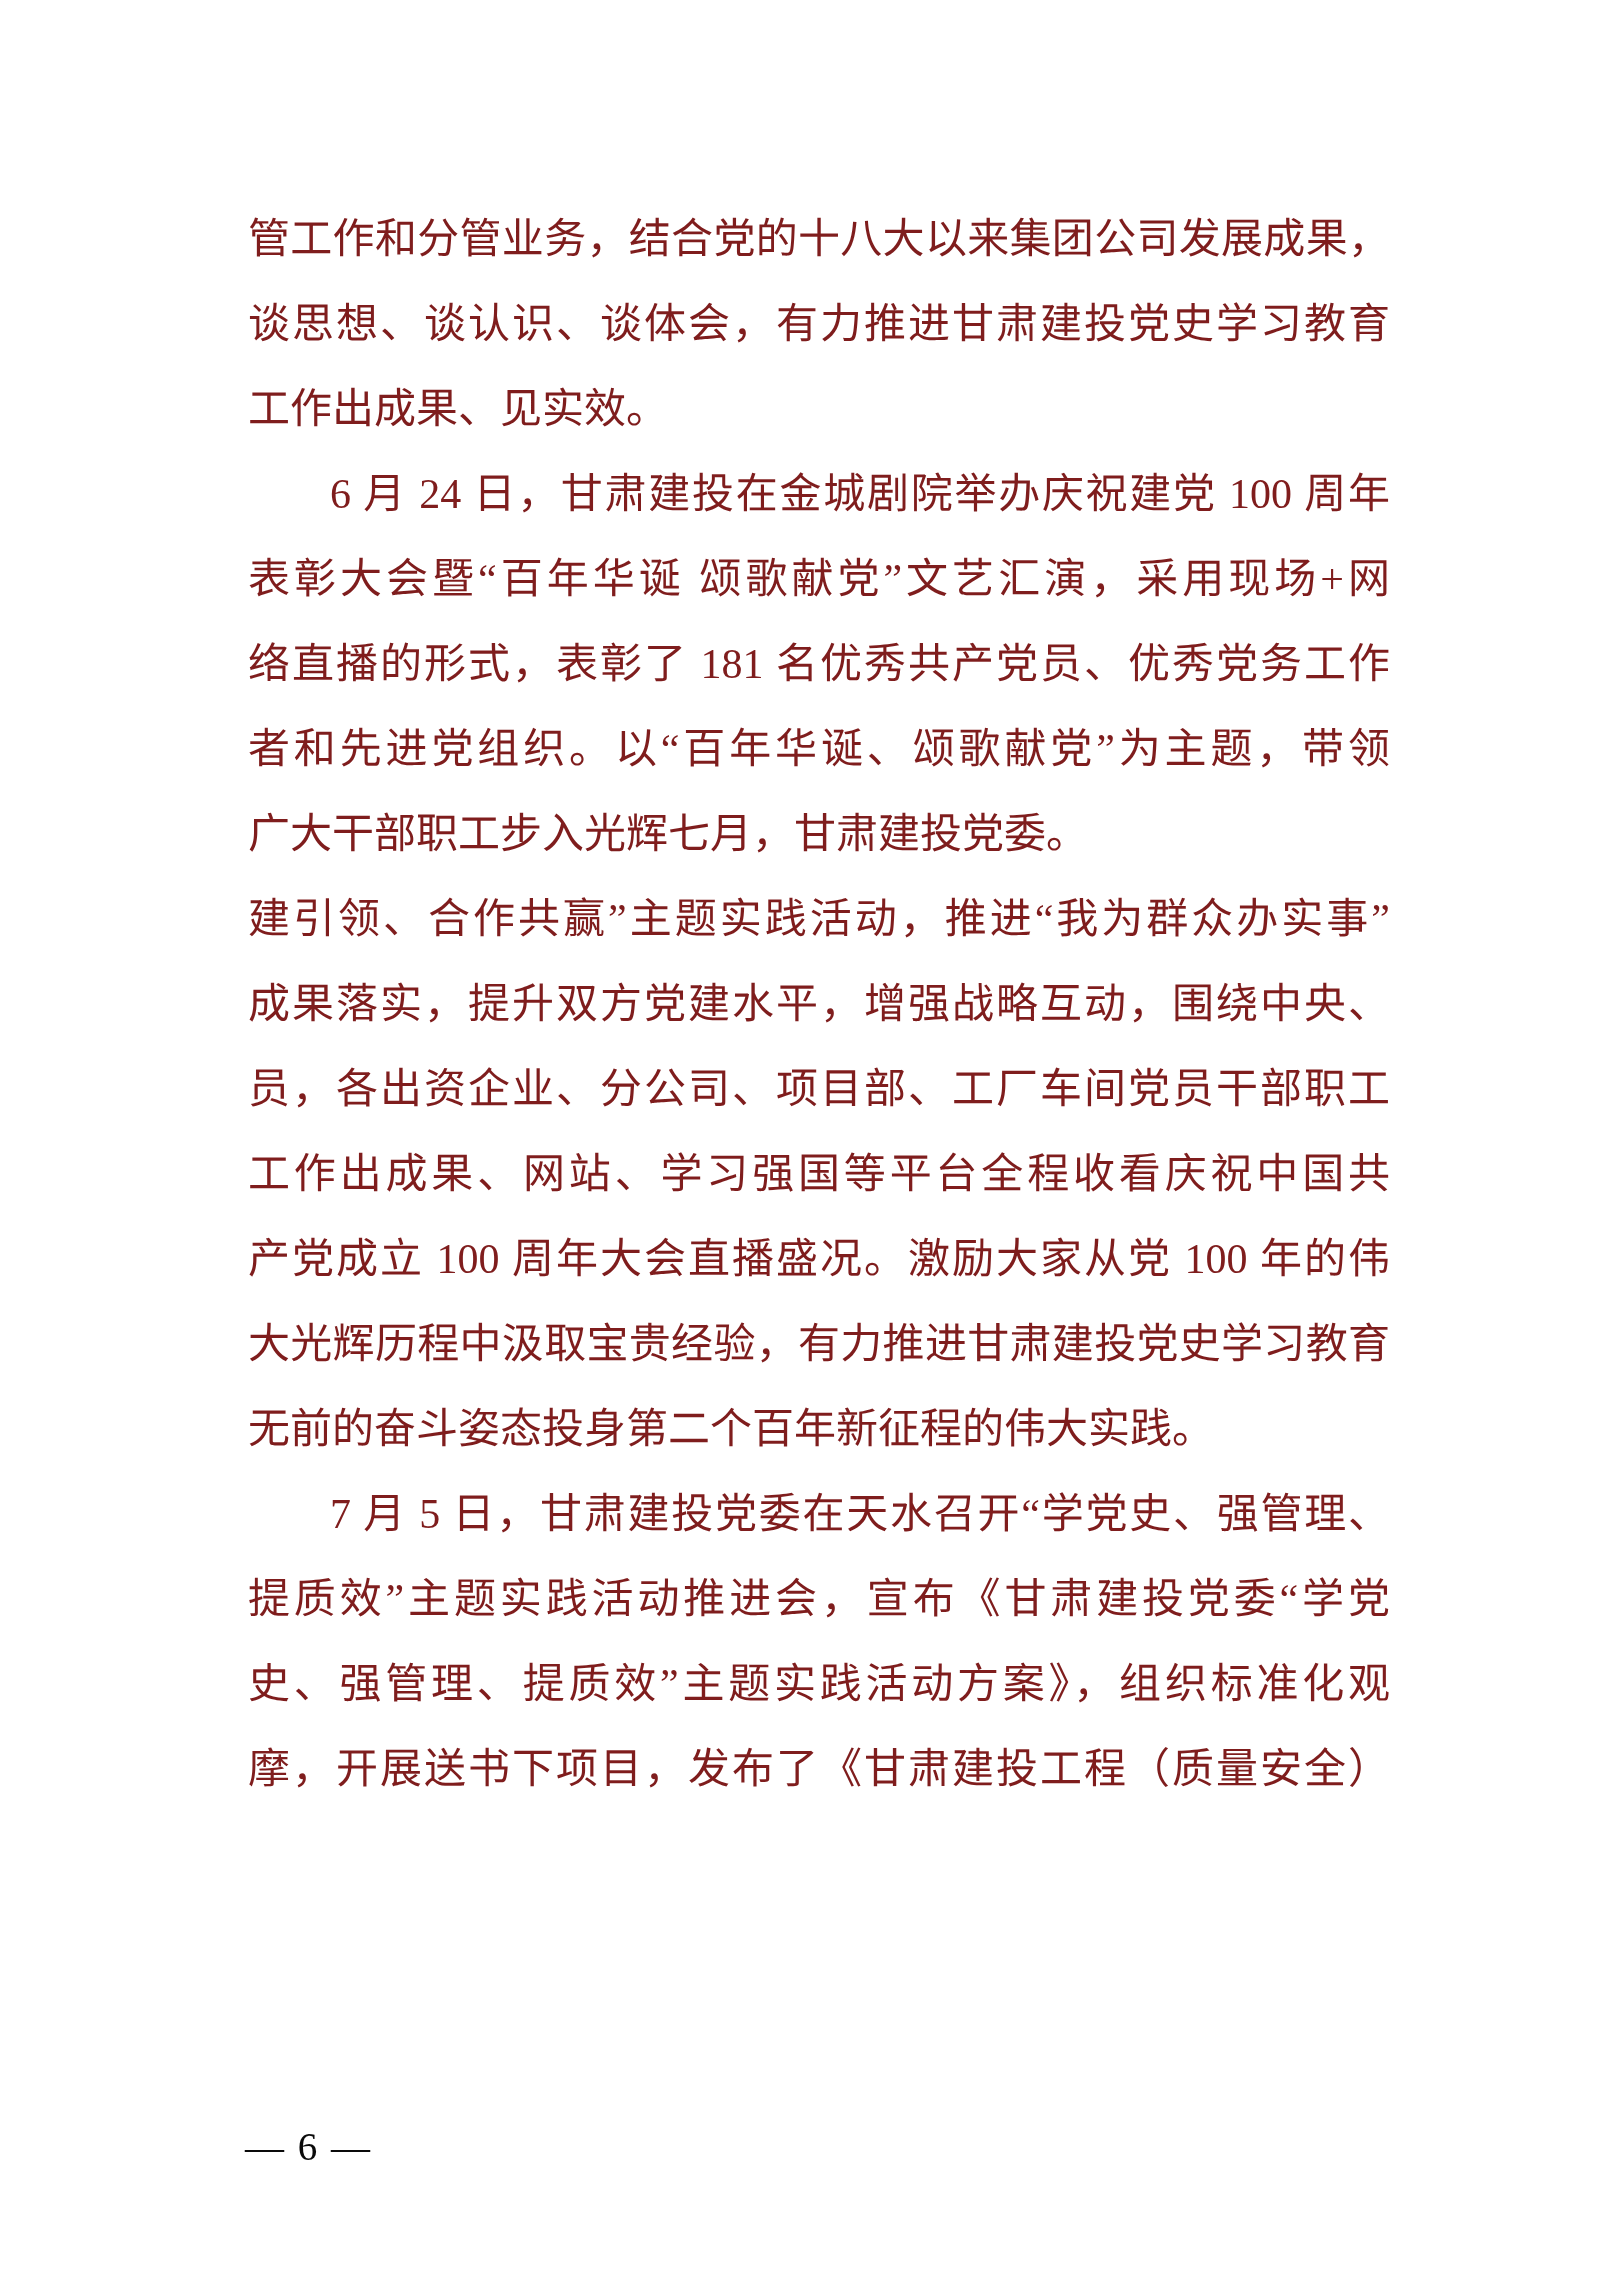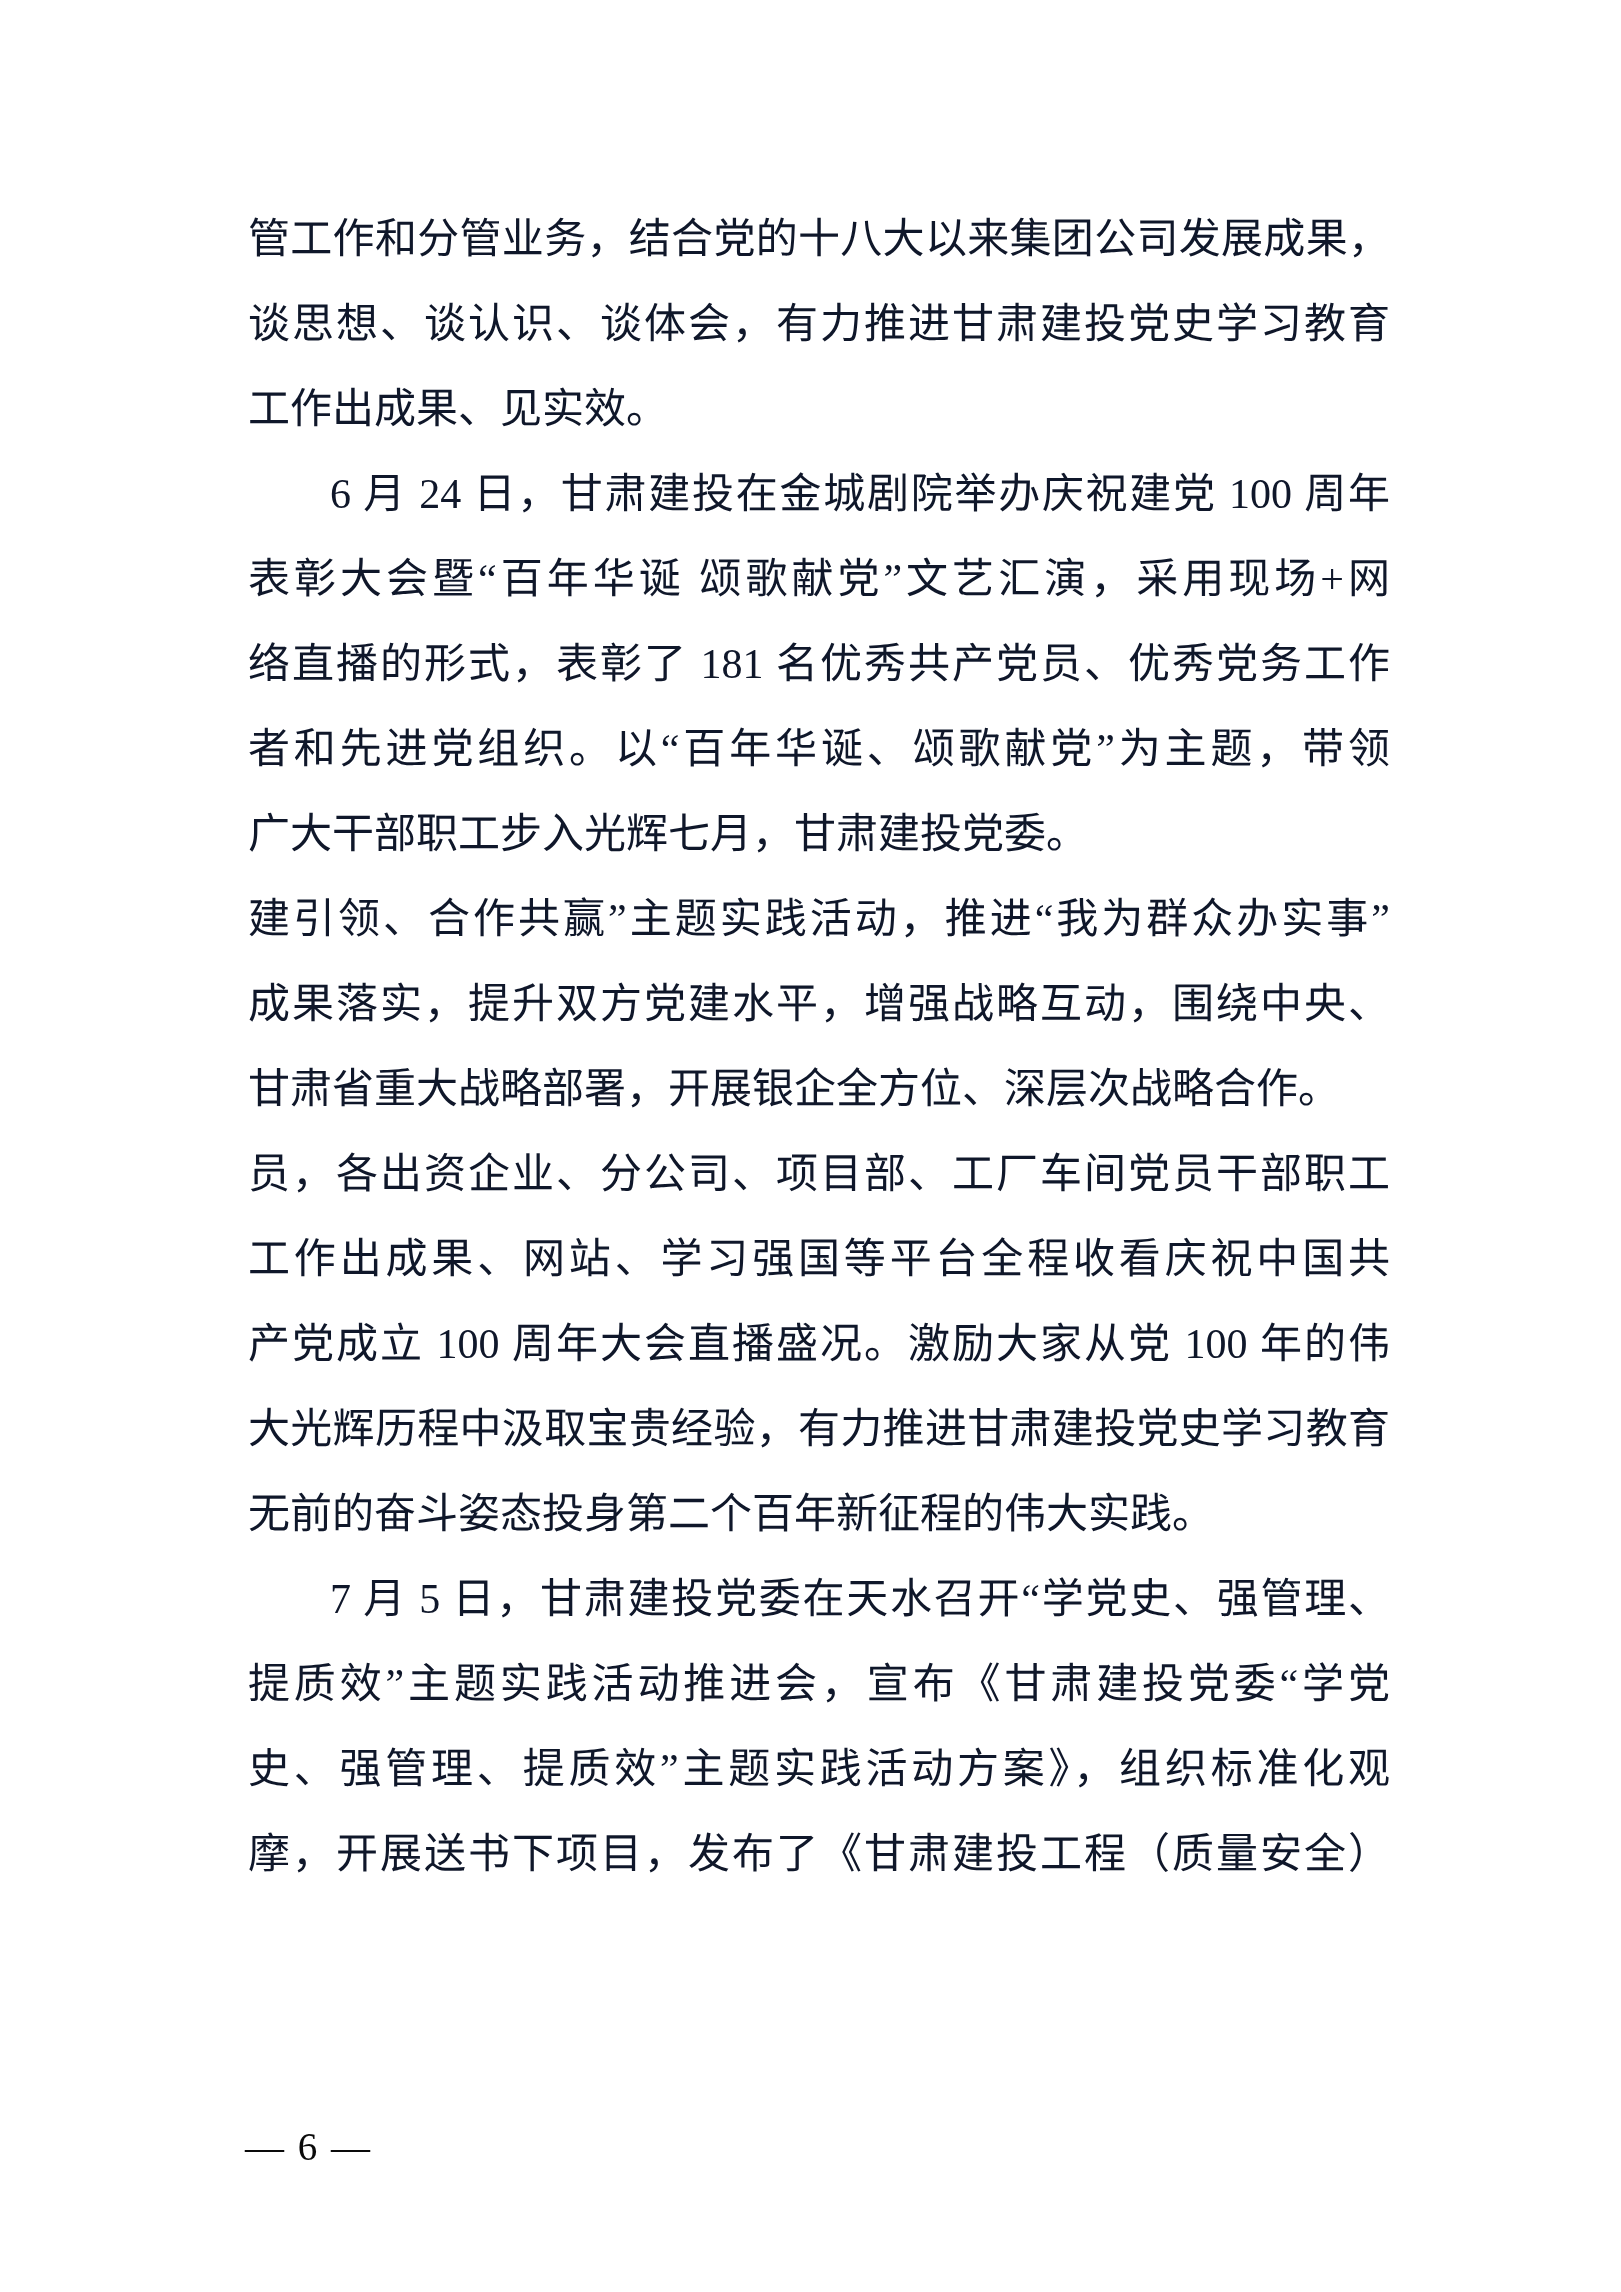--- a/index.html
+++ b/index.html
@@ -21,21 +21,21 @@
     left: 248px;
     top: 197px;
     width: 1142px;
   }
   .line {
     font-size: 42px;
     line-height: 85px;
     height: 85px;
     white-space: normal;
     overflow: visible;
-    color: #0f172a;
+    color: #7f1d1d;
     text-align: left;
   }
   .line.just {
     text-align: justify;
     text-align-last: justify;
     text-justify: inter-character;
   }
   .line.indent {
     text-indent: 82px;
   }
@@ -58,21 +58,20 @@
       <div class="line just">管工作和分管业务，结合党的十八大以来集团公司发展成果，</div>
       <div class="line just">谈思想、谈认识、谈体会，有力推进甘肃建投党史学习教育</div>
       <div class="line">工作出成果、见实效。</div>
       <div class="line just indent">6 月 24 日，甘肃建投在金城剧院举办庆祝建党 100 周年</div>
       <div class="line just">表彰大会暨“百年华诞 颂歌献党”文艺汇演，采用现场+网</div>
       <div class="line just">络直播的形式，表彰了 181 名优秀共产党员、优秀党务工作</div>
       <div class="line just">者和先进党组织。以“百年华诞、颂歌献党”为主题，带领</div>
       <div class="line">广大干部职工步入光辉七月，甘肃建投党委。</div>
       <div class="line just">建引领、合作共赢”主题实践活动，推进“我为群众办实事”</div>
       <div class="line just">成果落实，提升双方党建水平，增强战略互动，围绕中央、</div>
-      <div class="line">甘肃省重大战略部署，开展银企全方位、深层次战略合作。</div>
       <div class="line just">员，各出资企业、分公司、项目部、工厂车间党员干部职工</div>
       <div class="line just">工作出成果、网站、学习强国等平台全程收看庆祝中国共</div>
       <div class="line just">产党成立 100 周年大会直播盛况。激励大家从党 100 年的伟</div>
       <div class="line just">大光辉历程中汲取宝贵经验，有力推进甘肃建投党史学习教育</div>
       <div class="line">无前的奋斗姿态投身第二个百年新征程的伟大实践。</div>
       <div class="line just indent">7 月 5 日，甘肃建投党委在天水召开“学党史、强管理、</div>
       <div class="line just">提质效”主题实践活动推进会，宣布《甘肃建投党委“学党</div>
       <div class="line just">史、强管理、提质效”主题实践活动方案》，组织标准化观</div>
       <div class="line just">摩，开展送书下项目，发布了《甘肃建投工程（质量安全）</div>
     </div>

